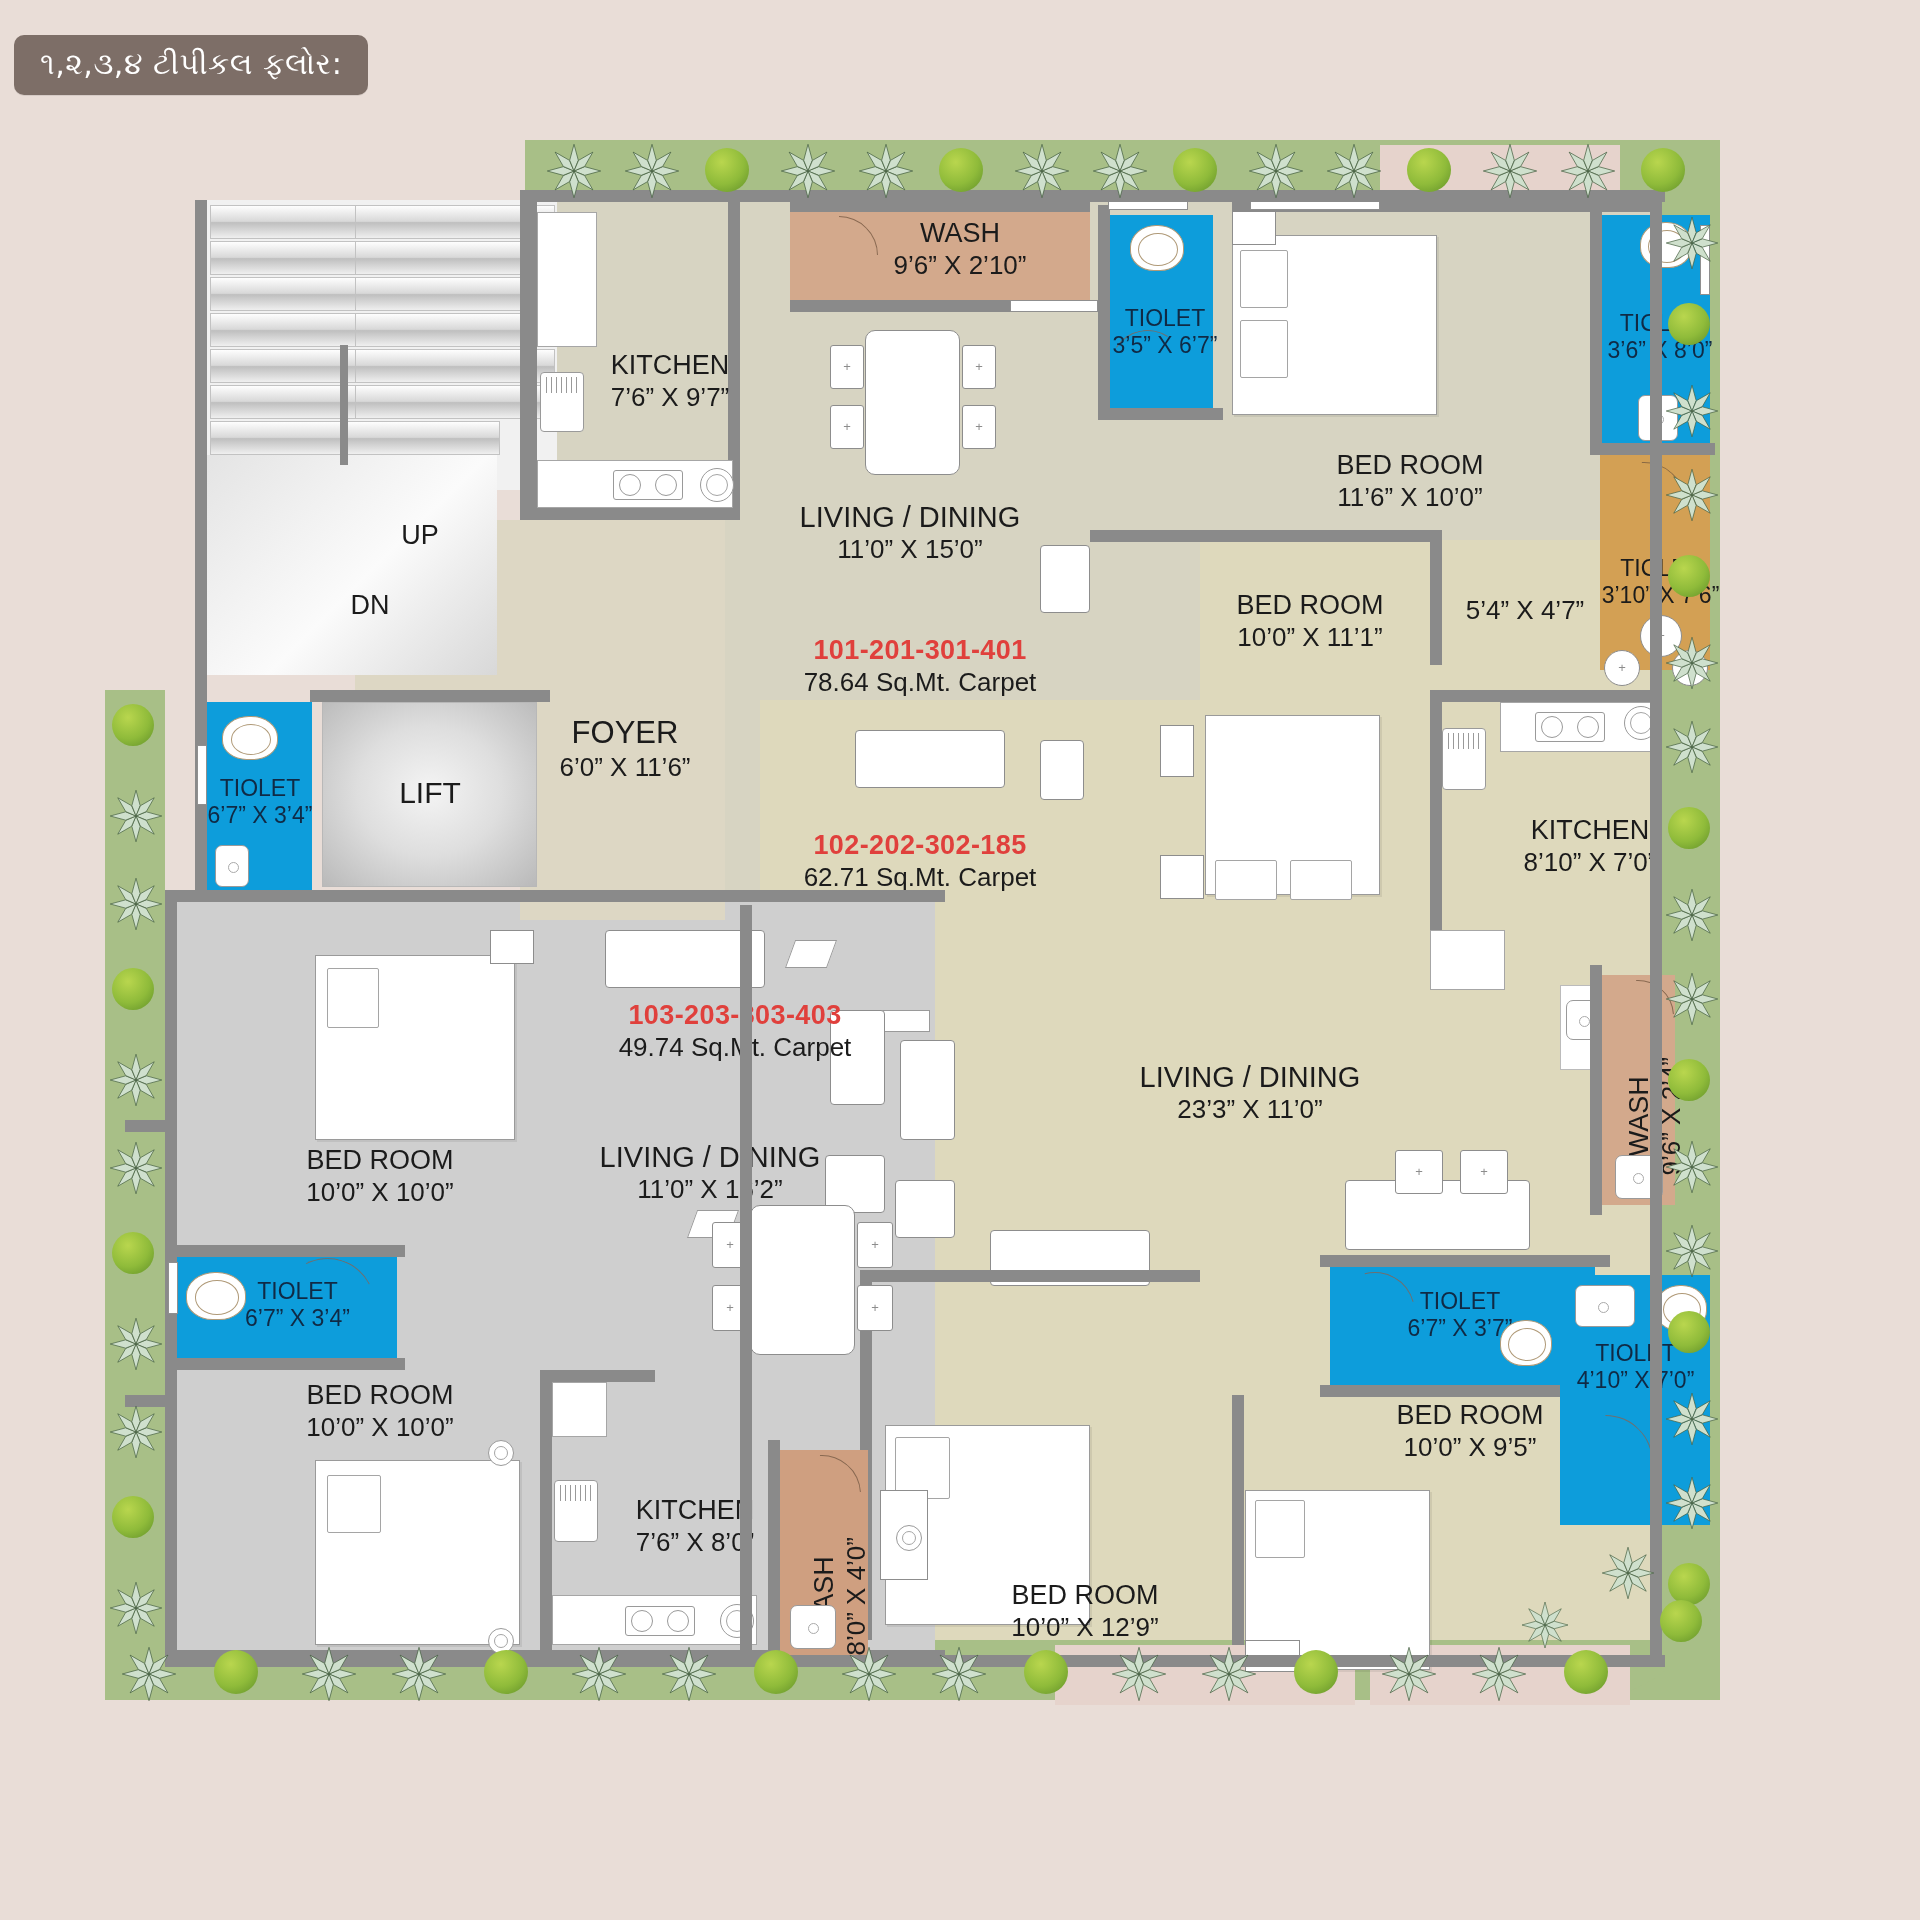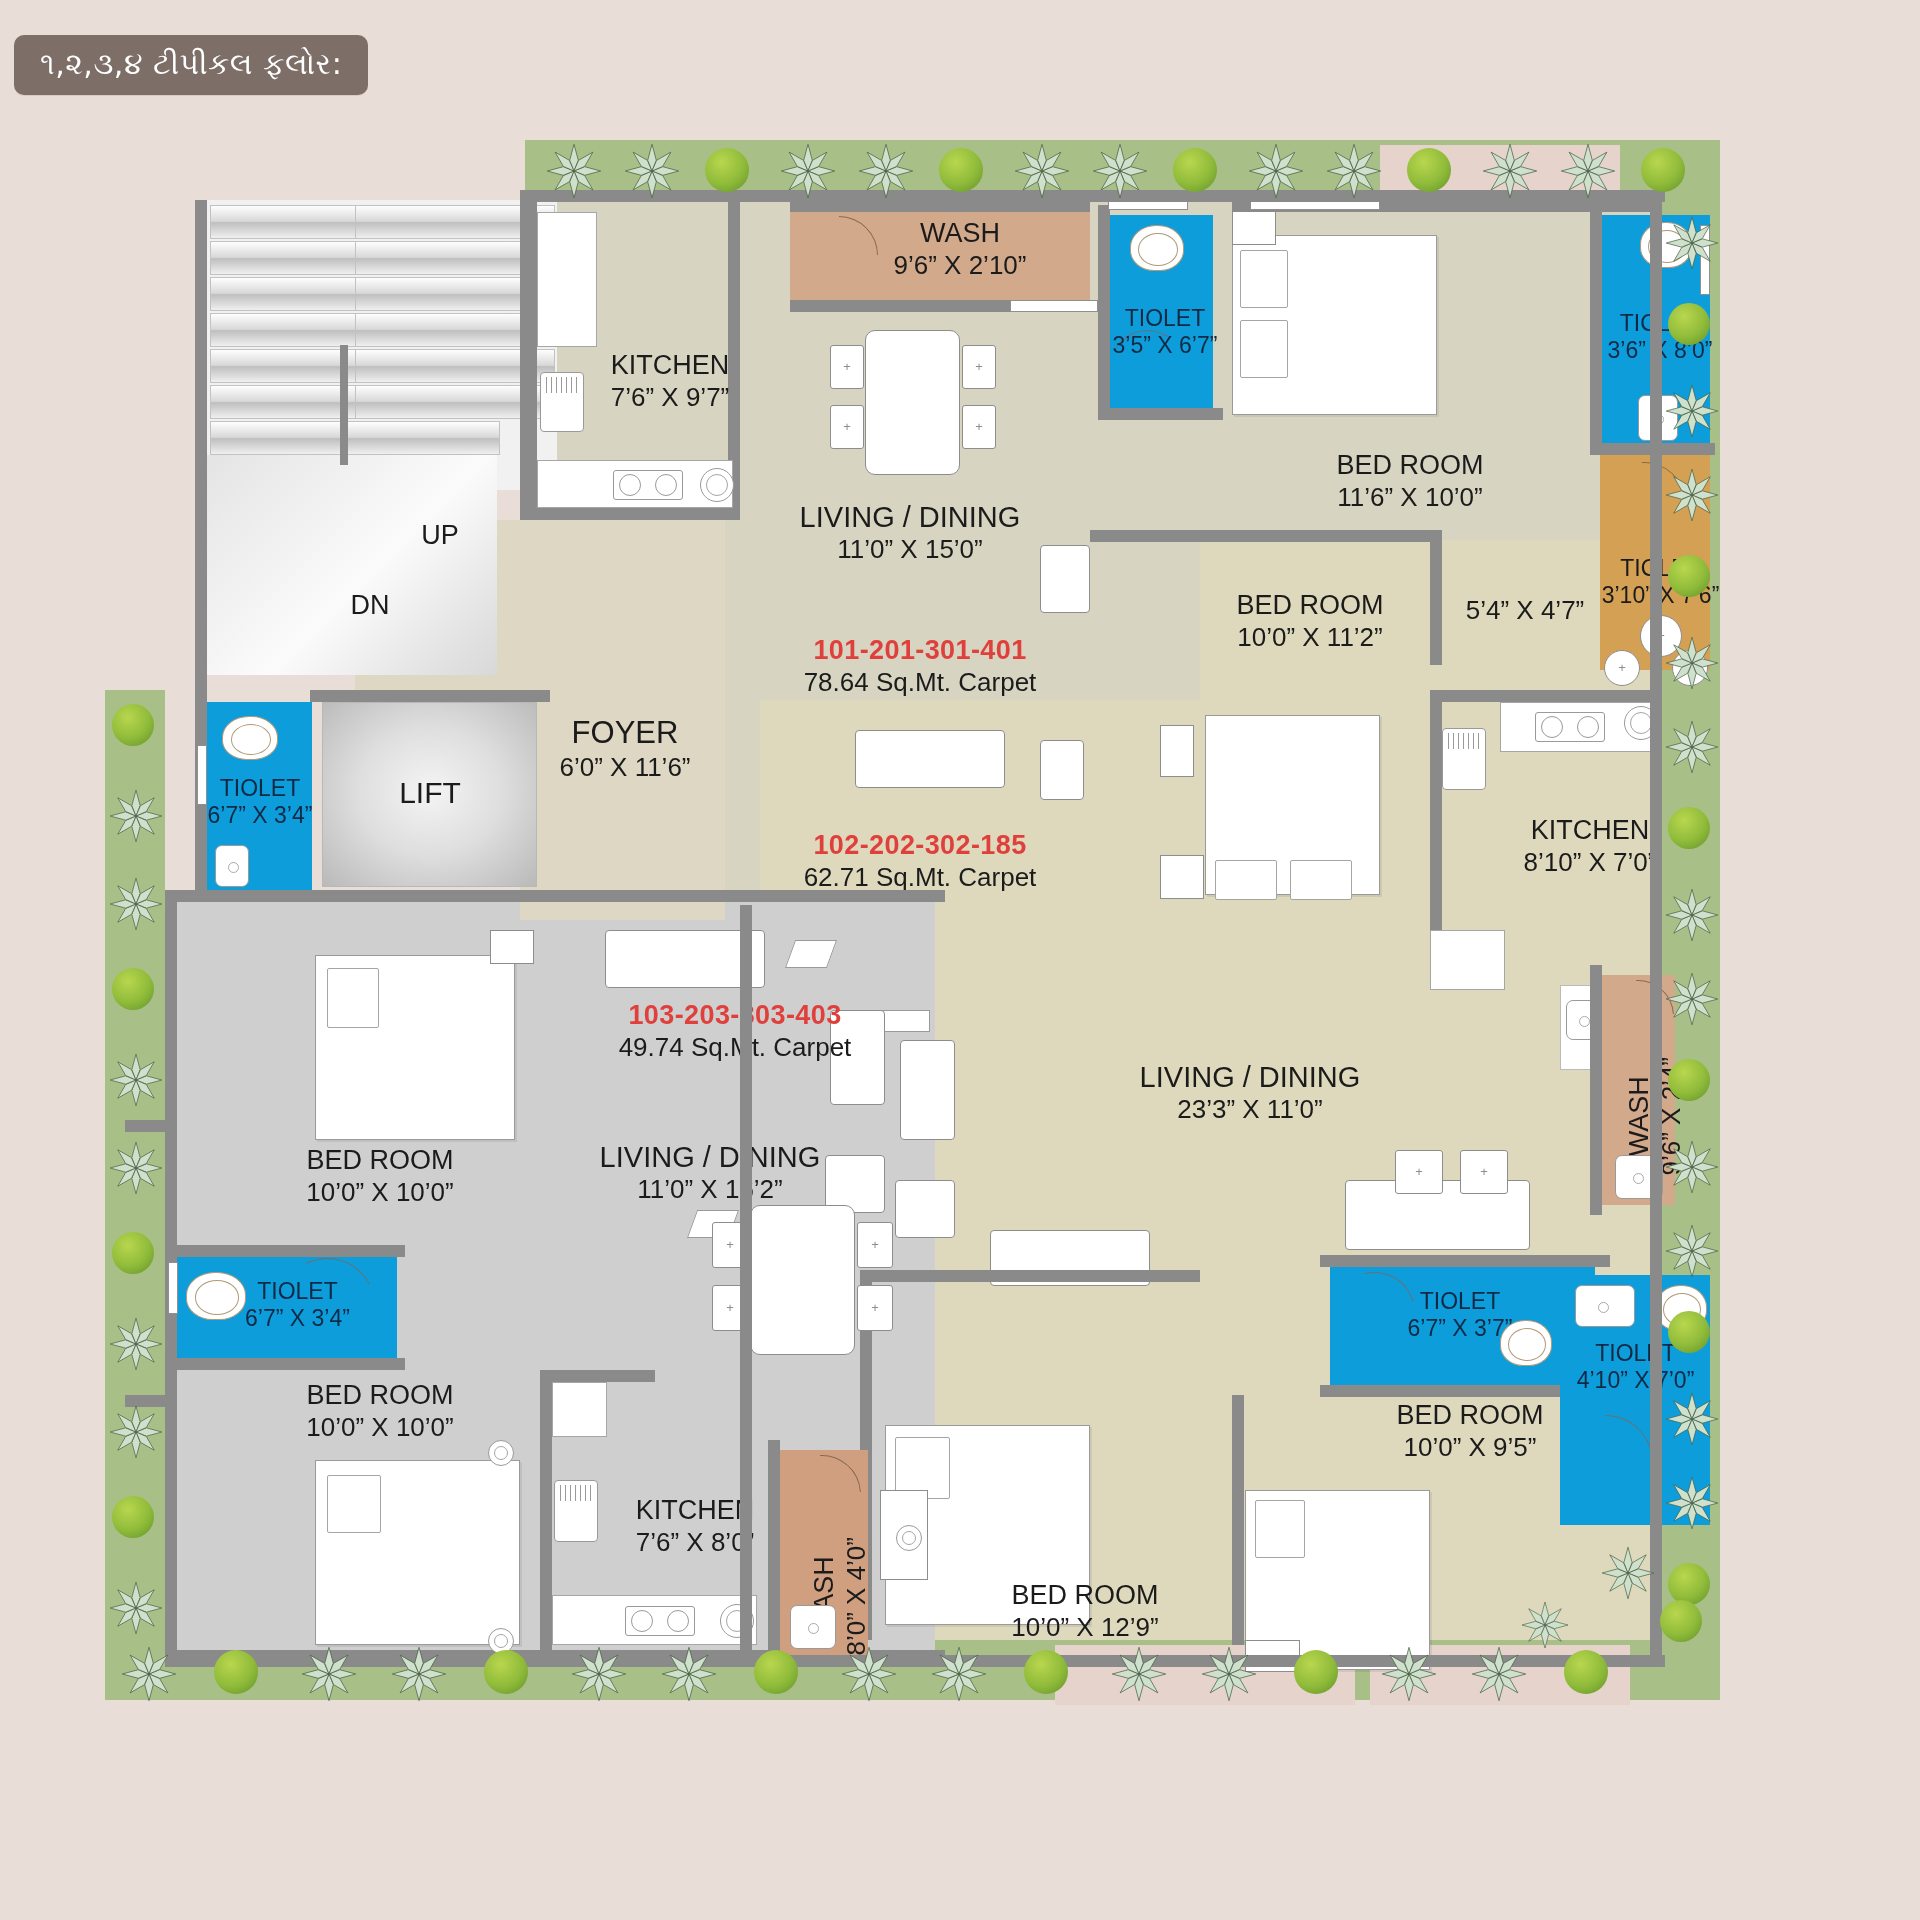--- a/index.html
+++ b/index.html
@@ -136,21 +136,21 @@
   <div class="stair-tread" style="left:355px;top:241px;width:200px;height:34px;"></div>
   <div class="stair-tread" style="left:355px;top:277px;width:200px;height:34px;"></div>
   <div class="stair-tread" style="left:355px;top:313px;width:200px;height:34px;"></div>
   <div class="stair-tread" style="left:355px;top:349px;width:200px;height:34px;"></div>
   <div class="stair-tread" style="left:355px;top:385px;width:200px;height:34px;"></div>
 
   <div class="blk" style="left:207px;top:455px;width:290px;height:220px;
        background:linear-gradient(135deg,#e4e4e4,#fbfbfb 55%,#d8d8d8);"></div>
   <div class="blk wall" style="left:340px;top:345px;width:8px;height:120px;"></div>
 
-  <div class="lbl" style="left:380px;top:520px;width:120px;">UP</div>
+  <div class="lbl" style="left:360px;top:520px;width:120px;">UP</div>
   <div class="lbl" style="left:310px;top:590px;width:120px;">DN</div>
 
   <div class="blk wall" style="left:310px;top:690px;width:240px;height:12px;"></div>
   <div class="lift-box" style="left:322px;top:702px;width:215px;height:185px;"></div>
   <div class="lbl" style="left:340px;top:775px;width:180px;font-size:30px;">LIFT</div>
 
   <div class="blk toilet" style="left:207px;top:702px;width:105px;height:190px;"></div>
   <div class="blk toilet" style="left:207px;top:702px;width:90px;height:30px;"></div>
   <div class="wc" style="left:222px;top:716px;width:56px;height:44px;"></div>
   <div class="basin" style="left:215px;top:845px;width:34px;height:42px;"></div>
@@ -247,21 +247,21 @@
     <span>TIOLET</span>
     <span class="dim">3’10” X 7’6”</span>
   </div>
   <div class="chair" style="left:1640px;top:615px;width:42px;height:42px;border-radius:50%;"></div>
   <div class="chair" style="left:1604px;top:650px;width:36px;height:36px;border-radius:50%;"></div>
   <div class="chair" style="left:1672px;top:650px;width:36px;height:36px;border-radius:50%;"></div>
 
   <div class="blk wall" style="left:1090px;top:530px;width:340px;height:12px;"></div>
   <div class="lbl" style="left:1170px;top:590px;width:280px;">
     <span>BED ROOM</span>
-    <span class="dim">10’0” X 11’2”</span>
+    <span class="dim">10’0” X 11’1”</span>
   </div>
   <div class="bed" style="left:1205px;top:715px;width:175px;height:180px;"></div>
   <div class="pillow" style="left:1215px;top:860px;width:62px;height:40px;"></div>
   <div class="pillow" style="left:1290px;top:860px;width:62px;height:40px;"></div>
   <div class="fz" style="left:1160px;top:725px;width:34px;height:52px;"></div>
   <div class="fz" style="left:1160px;top:855px;width:44px;height:44px;"></div>
 
   <div class="lbl" style="left:1425px;top:595px;width:200px;">
     <span class="dim">5’4” X 4’7”</span>
   </div>

